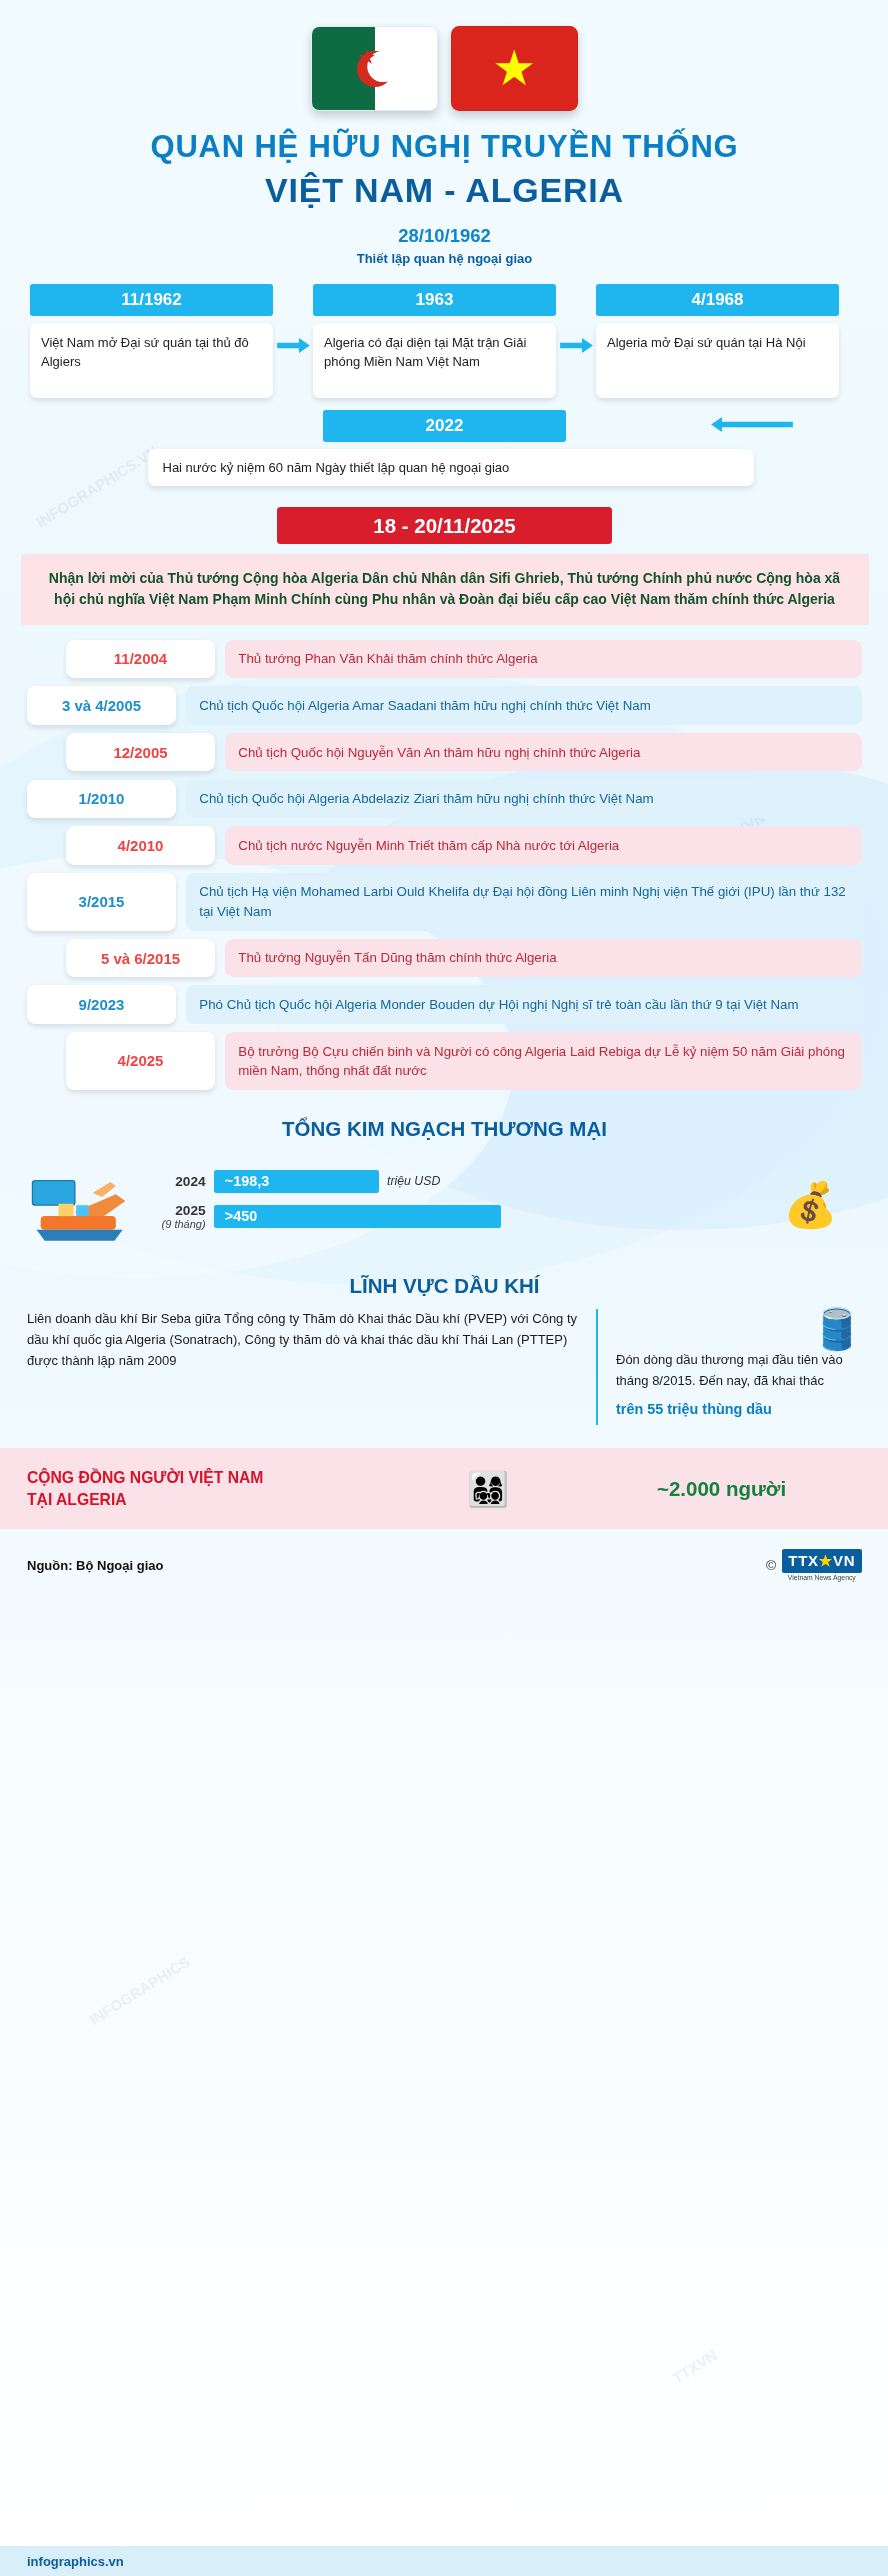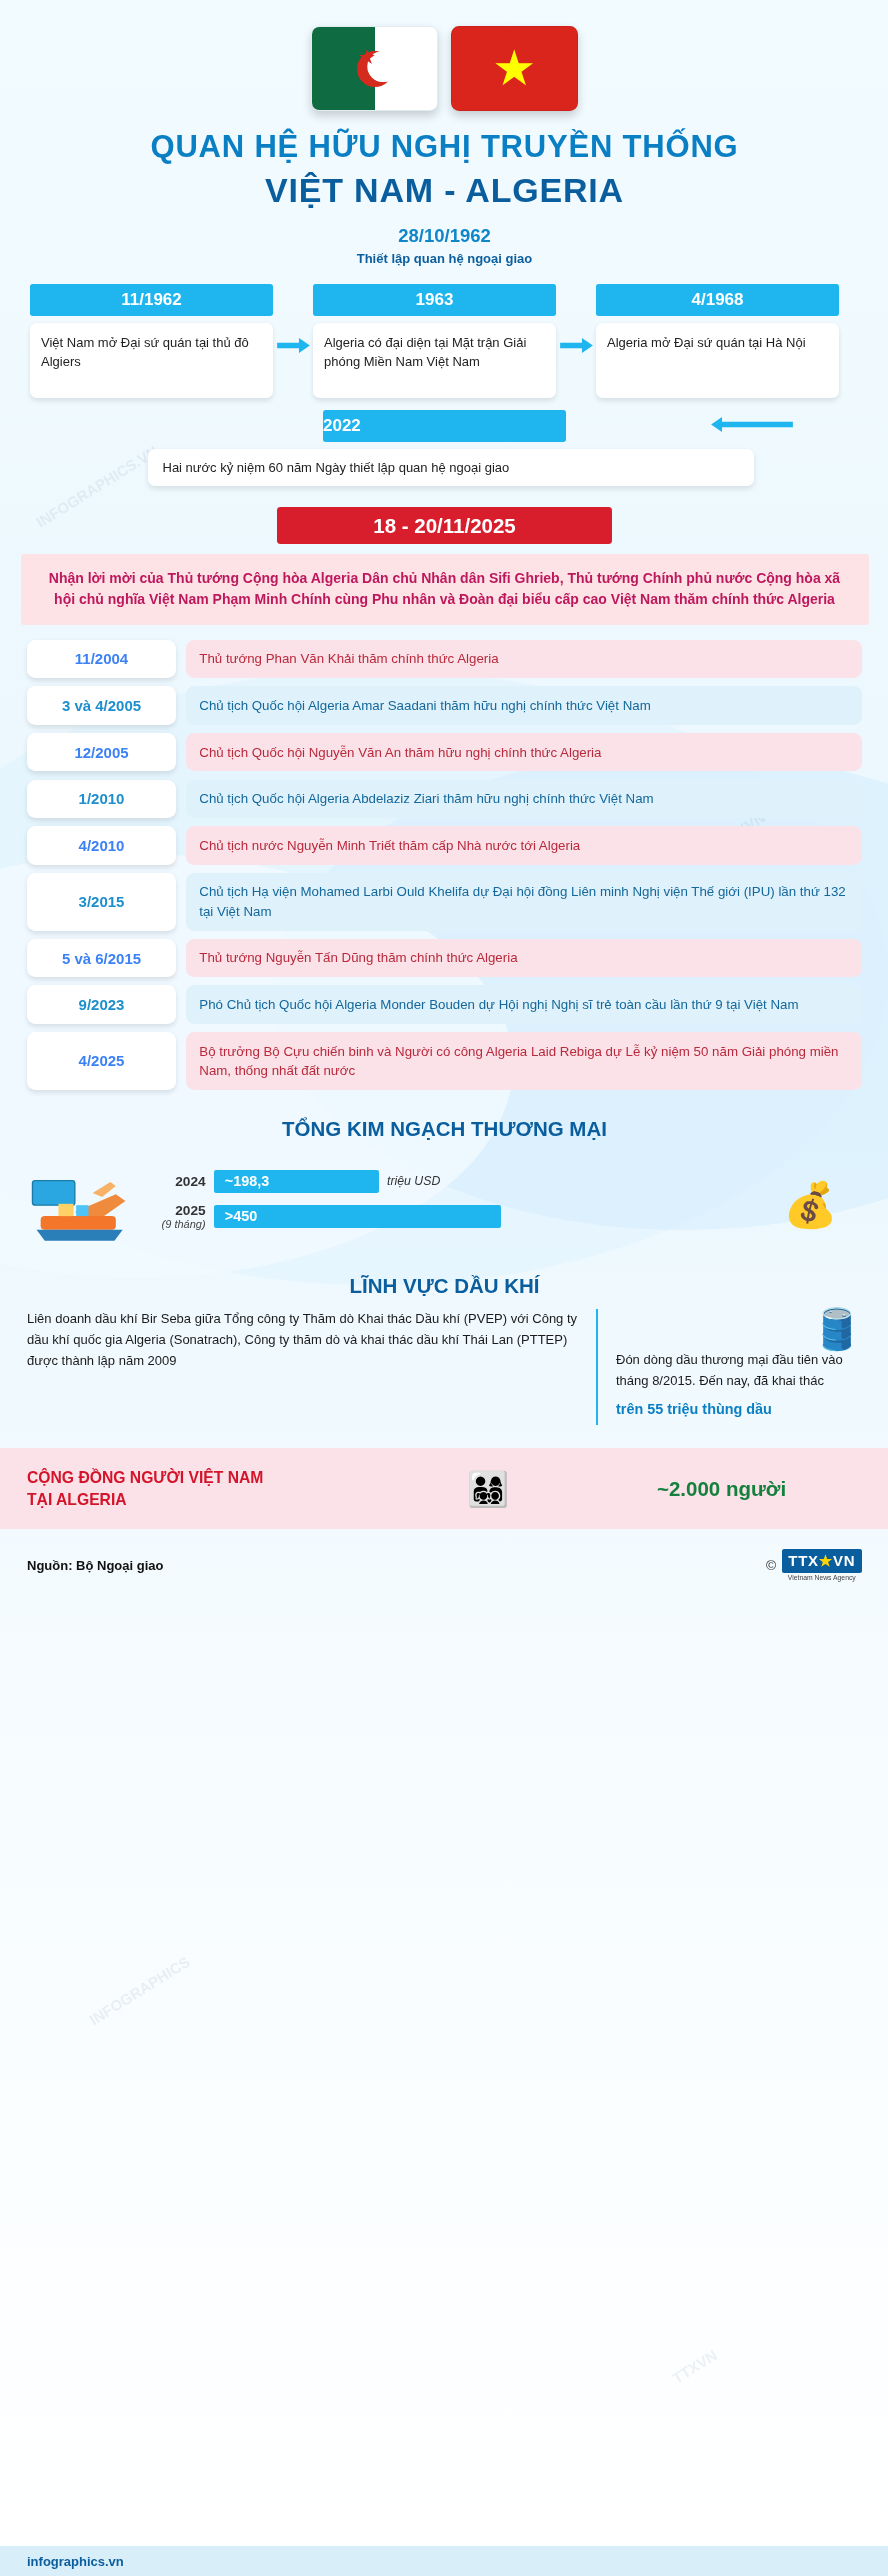--- a/index.html
+++ b/index.html
@@ -126,21 +126,21 @@
   
   .row2022 {
     margin: 12.3px 30px 0 30px;
     display: flex;
     flex-direction: column;
     align-items: center;
     position: relative;
   }
   .pill2022 {
     background: #1fb6ef; color: #fff; font-weight: bold; font-size: 17px;
-    width: 243px; padding: 6.2px 0; border-radius: 2.7px;
+    width: 243px; text-align: center; padding: 6.2px 0; border-radius: 2.7px;
     margin-left: 0;
   }
   .box2022 {
     background: #fff; border-radius: 6.8px; margin-top: 6.8px;
     padding: 11px 15px; font-size: 13px; color: #222;
     box-shadow: 0 2.1px 5.5px rgba(0,0,0,.10);
     width: 606px;
     margin-left: 12px;
   }
   .row2022-inner { position: relative; width: 828px; }
@@ -157,21 +157,21 @@
     text-align: center;
     padding: 6.8px 0;
     border-radius: 3.4px;
   }
   .red-banner {
     margin: 9.6px 20.5px 0 20.5px;
     background: #fde3e6;
     border-radius: 2.7px;
     padding: 13.7px 18px;
     text-align: center;
-    color: #be185d;
+    color: #14532d;
     font-weight: bold;
     font-size: 14px;
     line-height: 1.55;
   }
 
   
   .sec-head {
     text-align: center;
     color: #0b5e9e;
     font-size: 19px;
@@ -201,21 +201,21 @@
   .visit-text {
     flex: 1;
     margin-left: 9.6px;
     border-radius: 8.2px;
     padding: 9.6px 13.7px;
     font-size: 13.3px;
     line-height: 1.45;
     display: flex;
     align-items: center;
   }
-  .pink .visit-date { color: #3b82f6; }
+  .pink .visit-date { color: #ef4444; margin-left: 39px; }
   .pink .visit-text { background: #fbe2e8; color: #b9293c; }
   .blue .visit-date { color: #1d8fce; }
   .blue .visit-text { background: #dff1fb; color: #14689b; }
 
   
   .trade-head {
     text-align: center; color: #0b5e9e; font-size: 20.5px; font-weight: bold;
     margin-top: 27px;
   }
   .trade-body {

